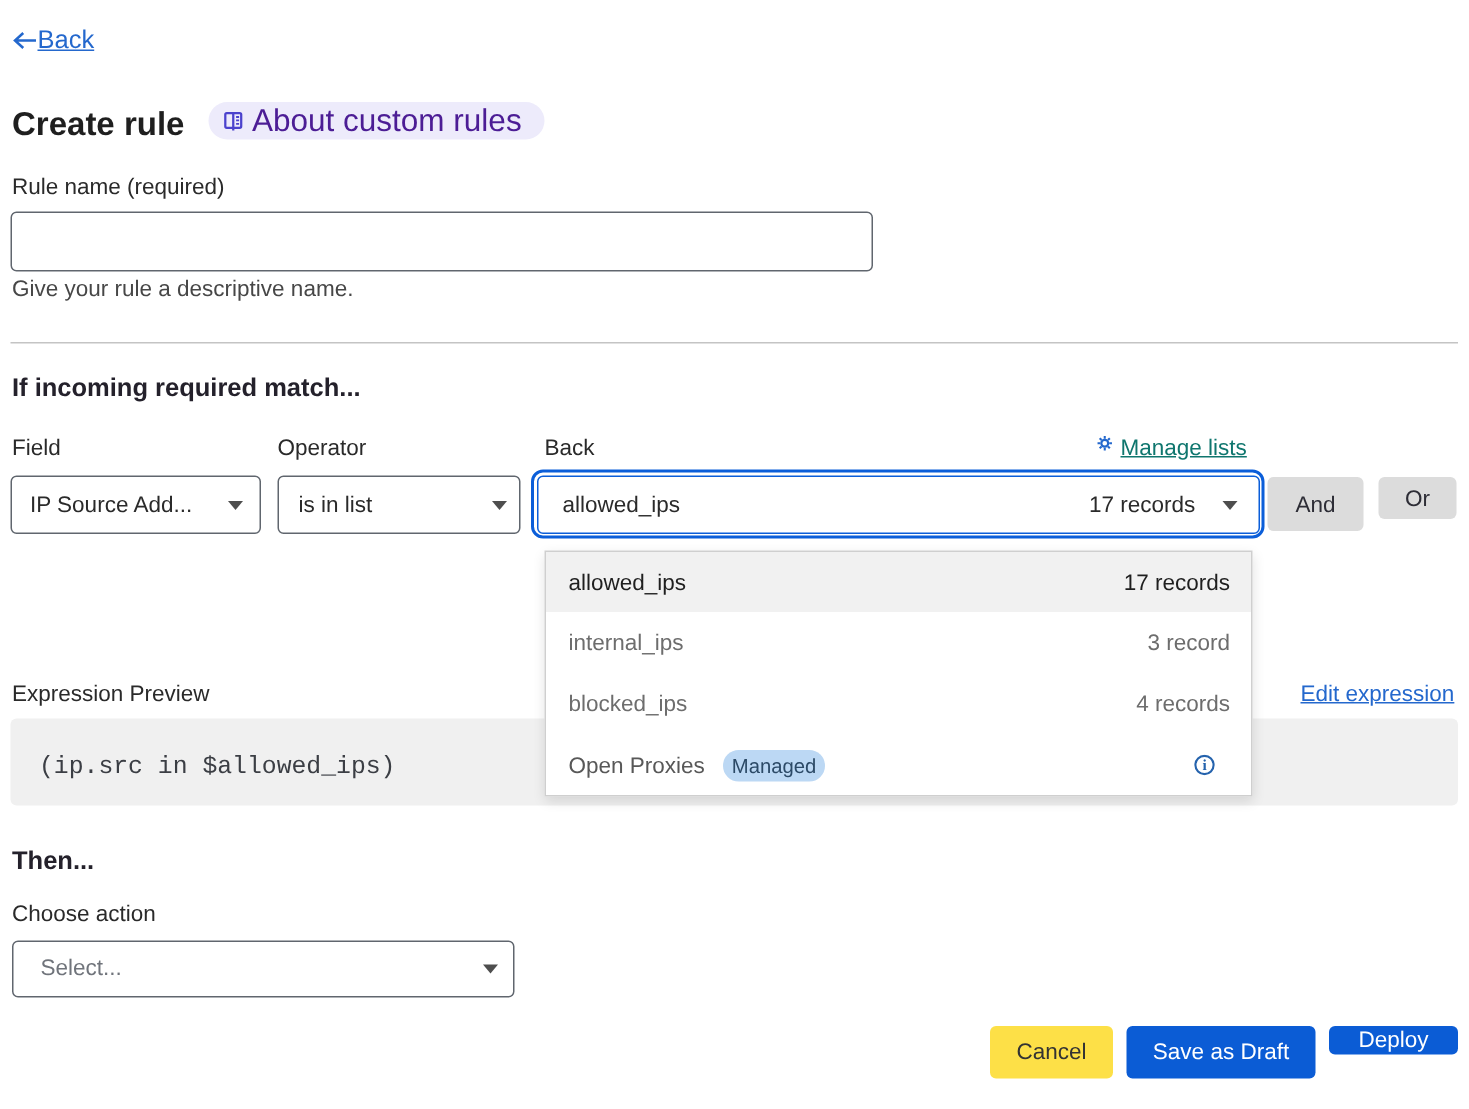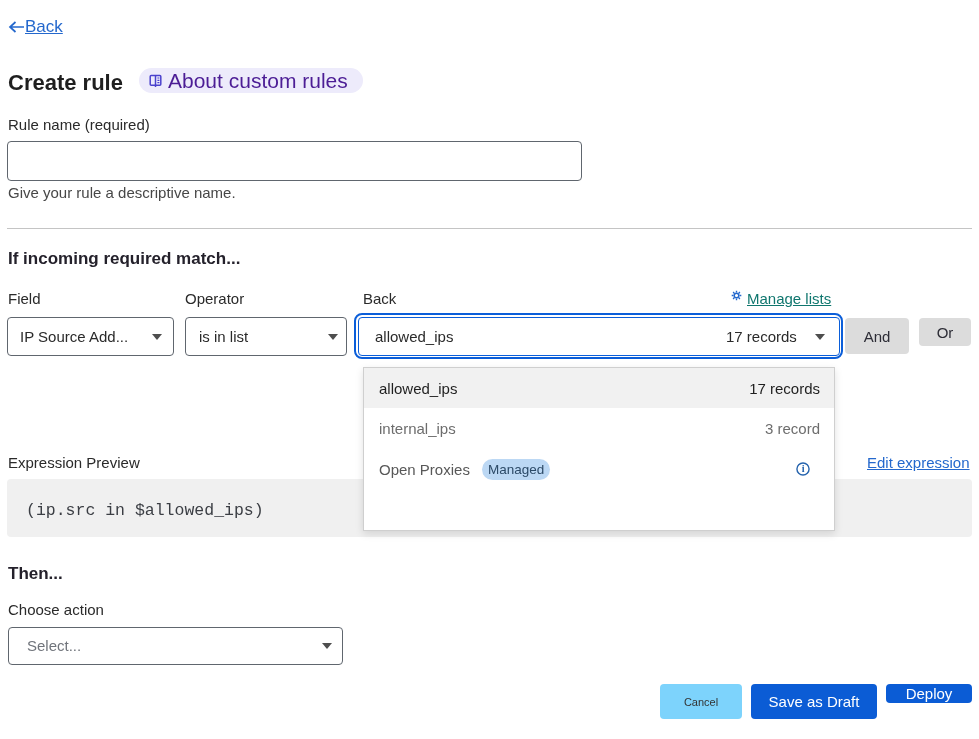--- a/index.html
+++ b/index.html
@@ -86,27 +86,31 @@
 
 <div class="abs" style="left:363px;top:367px;width:472px;height:164px;background:#fff;border:1px solid #cfcfcf;box-shadow:0 3px 8px rgba(0,0,0,0.12);box-sizing:border-box;">
   <div style="height:40px;background:#f1f1f1;display:flex;align-items:center;justify-content:space-between;padding:0 14px 0 15px;font-size:15px;color:#1f1f1f;">
       <span>allowed_ips</span>
       <span>17 records</span>
     </div>
   <div style="height:41px;display:flex;align-items:center;justify-content:space-between;padding:0 14px 0 15px;font-size:15px;color:#6d6d6d;">
       <span>internal_ips</span>
       <span>3 record</span>
     </div>
+  <div style="height:41px;display:flex;align-items:center;justify-content:space-between;padding:0 14px 0 15px;font-size:15px;color:#6d6d6d;">
+      <span>blocked_ips</span>
+      <span>4 records</span>
+    </div>
   <div style="height:40px;display:flex;align-items:center;padding:0 14px 0 15px;font-size:15px;color:#585858;">
     <span>Open Proxies</span>
     <span style="margin-left:12px;background:#bcd8f4;color:#2c4a67;border-radius:11px;height:21px;display:inline-flex;align-items:center;padding:0 6px;font-size:13.5px;">Managed</span>
     <span style="margin-left:auto;margin-right:10px;height:14px;">
       <svg width="14" height="14" viewBox="0 0 15 15" style="display:block;">
         <circle cx="7.5" cy="7.5" r="6.5" fill="none" stroke="#2563ad" stroke-width="1.5"></circle>
         <text x="7.6" y="11.2" text-anchor="middle" font-family="Liberation Serif" font-weight="bold" font-size="11" fill="#2563ad">i</text>
       </svg>
     </span>
   </div>
 </div>
 
-<div class="abs" style="left:660px;top:684px;width:82px;height:35px;background:#7dd3fc;border-radius:4px;display:flex;align-items:center;justify-content:center;font-size:11px;color:#333;">Cancel</div>
+<div class="abs" style="left:660px;top:684px;width:82px;height:35px;background:#fde047;border-radius:4px;display:flex;align-items:center;justify-content:center;font-size:15px;color:#333;">Cancel</div>
 <div class="abs" style="left:751px;top:684px;width:126px;height:35px;background:#0b5cd5;border-radius:4px;display:flex;align-items:center;justify-content:center;font-size:15px;color:#fff;">Save as Draft</div>
 <div class="abs" style="left:886px;top:684px;width:86px;height:19px;background:#0b5cd5;border-radius:4px;display:flex;align-items:center;justify-content:center;font-size:15px;color:#fff;">Deploy</div>
 
 </body></html>

